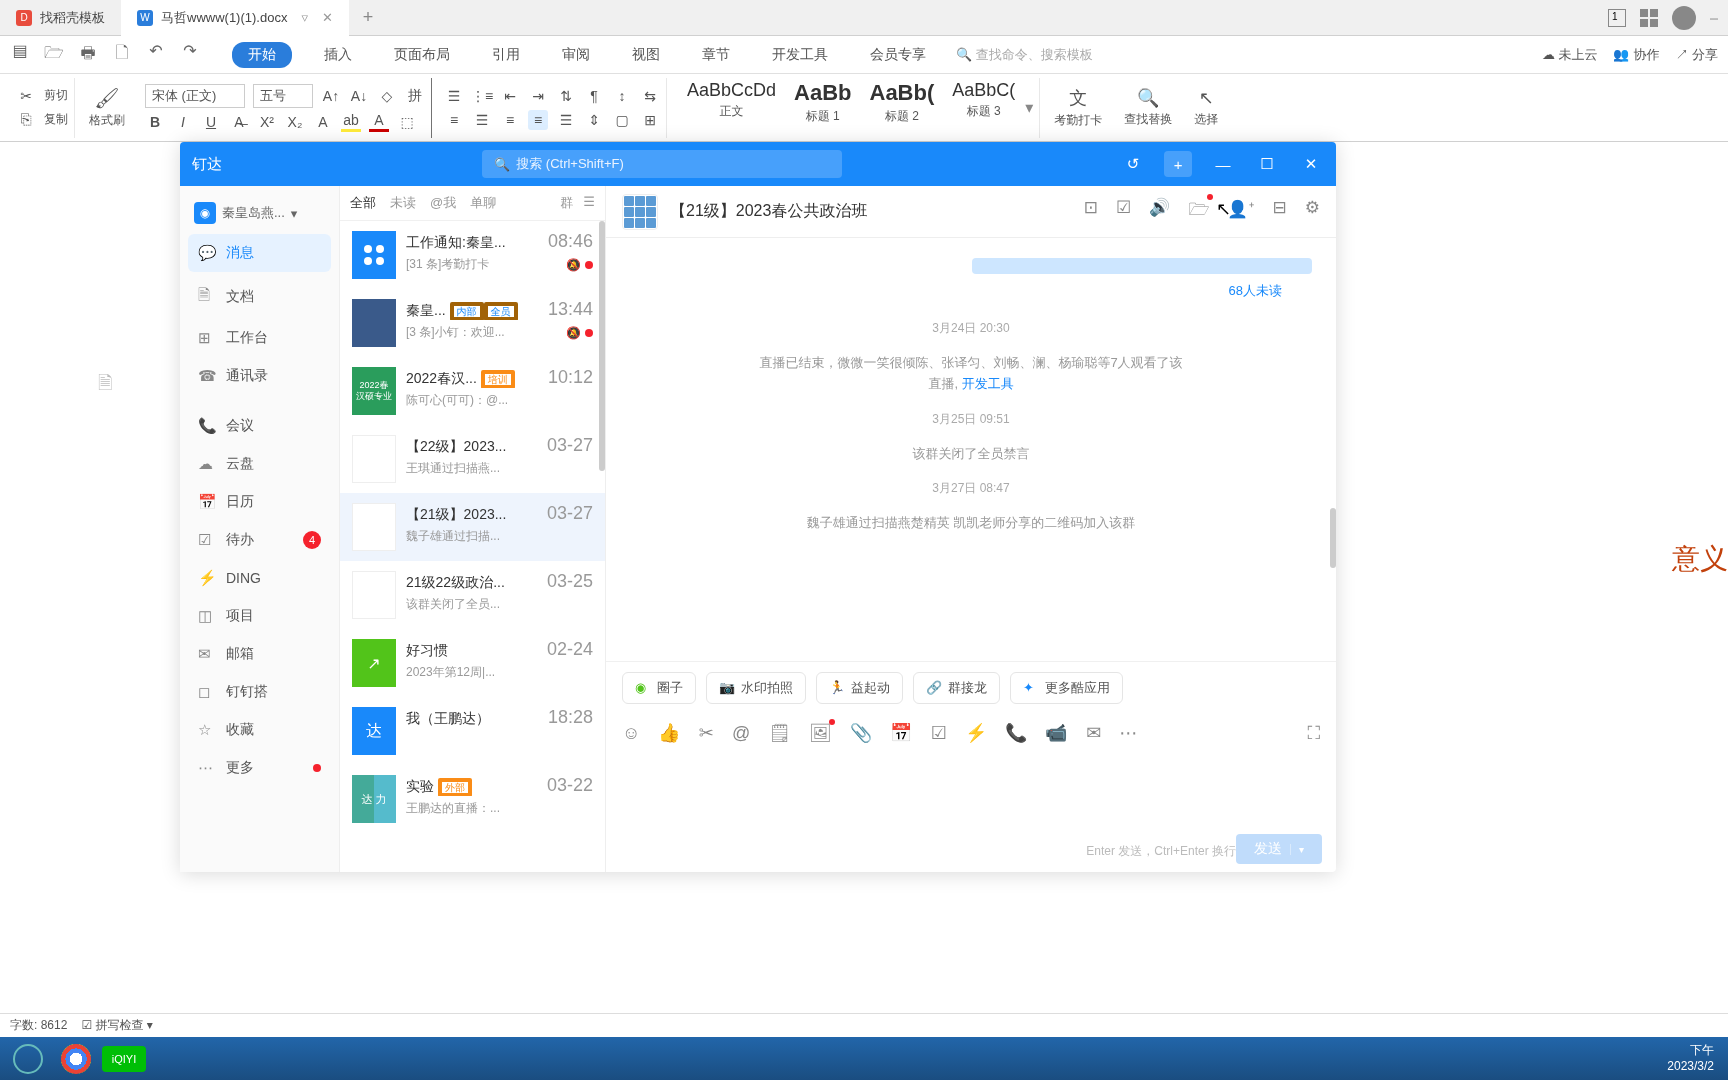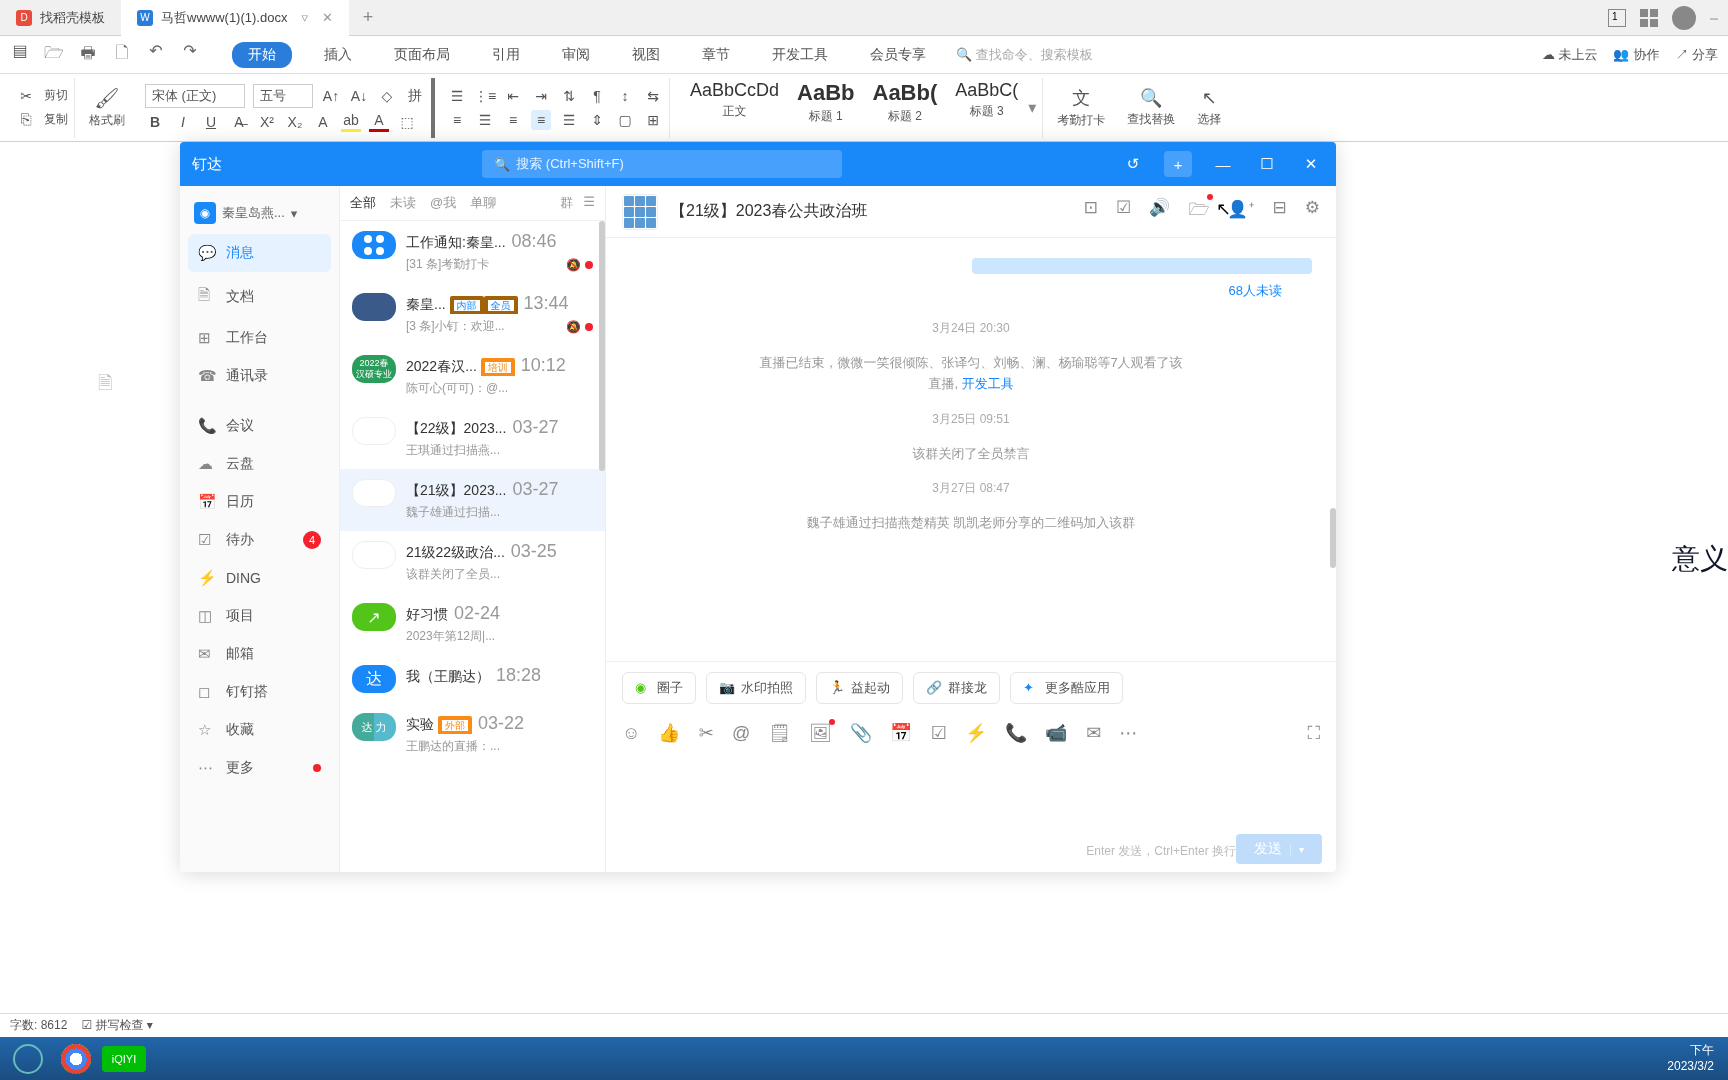--- a/index.html
+++ b/index.html
@@ -64,29 +64,29 @@
 
 .conv-list { width: 266px; border-right: 1px solid #eee; display: flex; flex-direction: column; }
 .conv-tabs { display: flex; padding: 8px 10px; gap: 14px; font-size: 13px; align-items: center; border-bottom: 1px solid #f0f0f0; }
 .conv-tab { color: #999; }
 .conv-tab.active { color: #333; font-weight: 500; }
 .conv-tabs-right { margin-left: auto; display: flex; gap: 10px; color: #999; }
 .conv-items { flex: 1; overflow-y: auto; position: relative; }
 .conv-scroll { position: absolute; right: 0; top: 0; width: 6px; height: 250px; background: #ccc; border-radius: 3px; }
 .conv-item { display: flex; padding: 10px 12px; gap: 10px; cursor: pointer; }
 .conv-item.active { background: #eef4fd; }
-.conv-avatar { width: 44px; height: 28px; border-radius: 13px; background: #1989fa; flex-shrink: 0; display: flex; align-items: center; justify-content: center; color: #fff; font-size: 16px; }
+.conv-avatar { width: 44px; height: 48px; border-radius: 0; background: #1989fa; flex-shrink: 0; display: flex; align-items: center; justify-content: center; color: #fff; font-size: 16px; }
 .conv-avatar.grid3 { display: grid; grid-template: repeat(3,1fr) / repeat(3,1fr); padding: 2px; gap: 1px; background: #fff; border: 1px solid #eee; }
 .conv-avatar.grid3 span { background: #5b9bd5; border-radius: 2px; }
 .conv-avatar.green { background: #52c41a; }
 .conv-avatar.app { background: #1989fa; display: flex; align-items: center; justify-content: center; }
 .app-dots { display: grid; grid-template: 1fr 1fr / 1fr 1fr; gap: 4px; }
 .app-dots span { width: 8px; height: 8px; background: #fff; border-radius: 50%; }
 .conv-info { flex: 1; min-width: 0; }
-.conv-head { display: flex; align-items: baseline; }
+.conv-head { display: flex; justify-content: space-between; align-items: baseline; }
 .conv-name { font-size: 14px; color: #333; white-space: nowrap; overflow: hidden; text-overflow: ellipsis; }
 .conv-time { font-size: 18px; color: #999; flex-shrink: 0; margin-left: 6px; }
 .conv-msg { font-size: 12px; color: #999; margin-top: 4px; white-space: nowrap; overflow: hidden; text-overflow: ellipsis; display: flex; align-items: center; gap: 4px; }
 .conv-badge-tag { font-size: 10px; border: 4px solid #a16207; color: #1989fa; padding: 0 3px; border-radius: 2px; }
 .conv-badge-tag.orange { border-color: #fa8c16; color: #fa8c16; }
 .conv-dot { width: 8px; height: 8px; background: #f5222d; border-radius: 50%; flex-shrink: 0; }
 .conv-mute { color: #bbb; font-size: 12px; }
 
 
 .chat-main { flex: 1; display: flex; flex-direction: column; }
@@ -117,21 +117,21 @@
 .chat-toolbar .spacer { flex: 1; }
 .tb-icon { position: relative; }
 .tb-icon .red-dot { top: -3px; right: -3px; }
 
 .chat-input { flex: 0 0 120px; padding: 10px 16px; position: relative; }
 .chat-input-hint { position: absolute; bottom: 12px; right: 100px; color: #bbb; font-size: 12px; }
 .send-btn { position: absolute; bottom: 8px; right: 14px; background: #c0dcfb; color: #fff; padding: 6px 18px; border-radius: 4px; font-size: 14px; display: flex; align-items: center; }
 .send-caret { border-left: 1px solid rgba(255,255,255,.4); padding-left: 8px; margin-left: 8px; font-size: 10px; }
 
 
-.doc-text-behind { position: absolute; right: 0; top: 540px; font-size: 28px; color: #0f172a; }
+.doc-text-behind { position: absolute; right: 0; top: 540px; font-size: 28px; color: #c2410c; }
 
 
 .cursor { position: absolute; left: 1216px; top: 198px; font-size: 18px; color: #000; }
 
 
 .status-bar { position: absolute; bottom: 43px; left: 0; right: 0; height: 24px; border-top: 1px solid #ddd; display: flex; align-items: center; padding: 0 10px; font-size: 12px; color: #555; gap: 14px; }
 
 
 .taskbar { position: absolute; bottom: 0; left: 0; right: 0; height: 43px; background: linear-gradient(#2266aa,#1a4d80); display: flex; align-items: center; padding: 0 4px; }
 .taskbar-right { margin-left: auto; color: #fff; font-size: 12px; text-align: right; padding: 0 10px; line-height: 1.3; }
@@ -214,21 +214,21 @@
       </div>
     <div class="rb-row">
         <span class="rb-icon">⎘</span>
         <span class="rb-label">复制</span>
       </div>
   </div>
   <div class="rb-big">
     <span style="font-size:20px">🖌</span>
     <span>格式刷</span>
   </div>
-  <div class="rb-group" style="border-right:4px solid #737373">
+  <div class="rb-group" style="border-right:1px solid #737373">
     <div class="rb-row">
       <span class="font-sel">宋体 (正文)</span>
       <span class="size-sel">五号</span>
       <span class="rb-icon">A↑</span>
       <span class="rb-icon">A↓</span>
       <span class="rb-icon">◇</span>
       <span class="rb-icon">拼</span>
     </div>
     <div class="rb-row">
       <span class="rb-icon">

